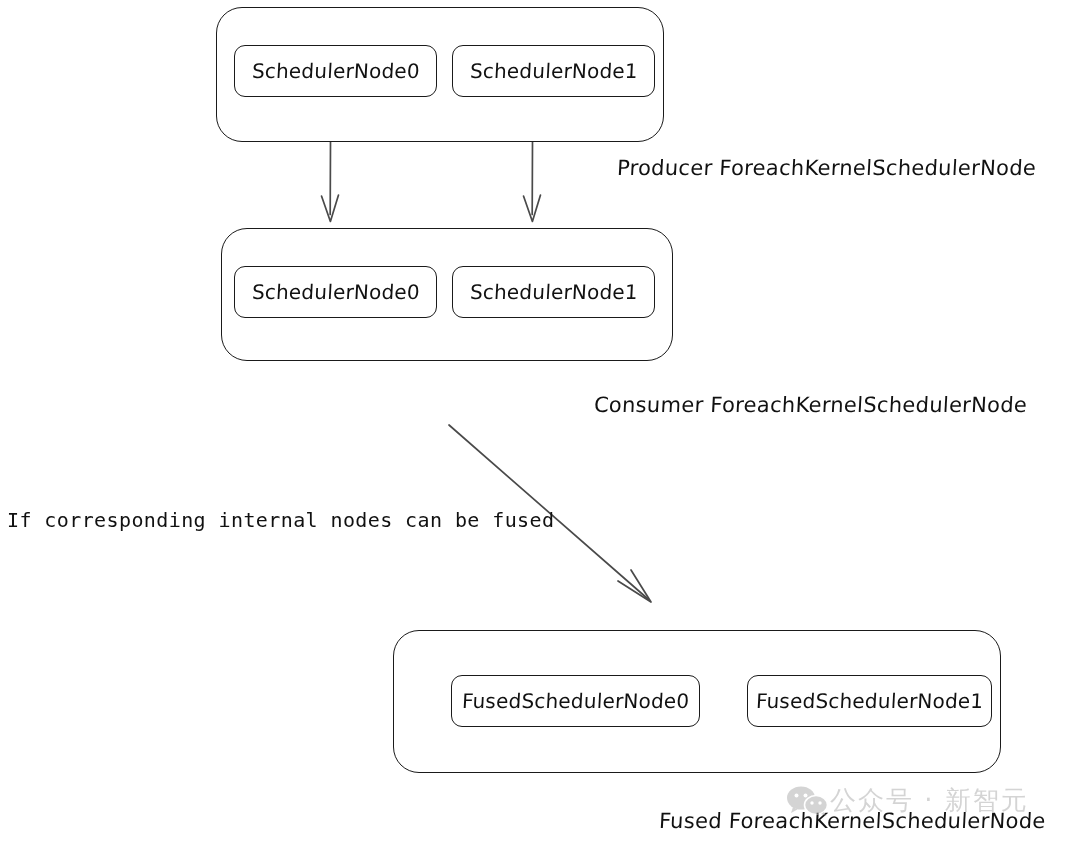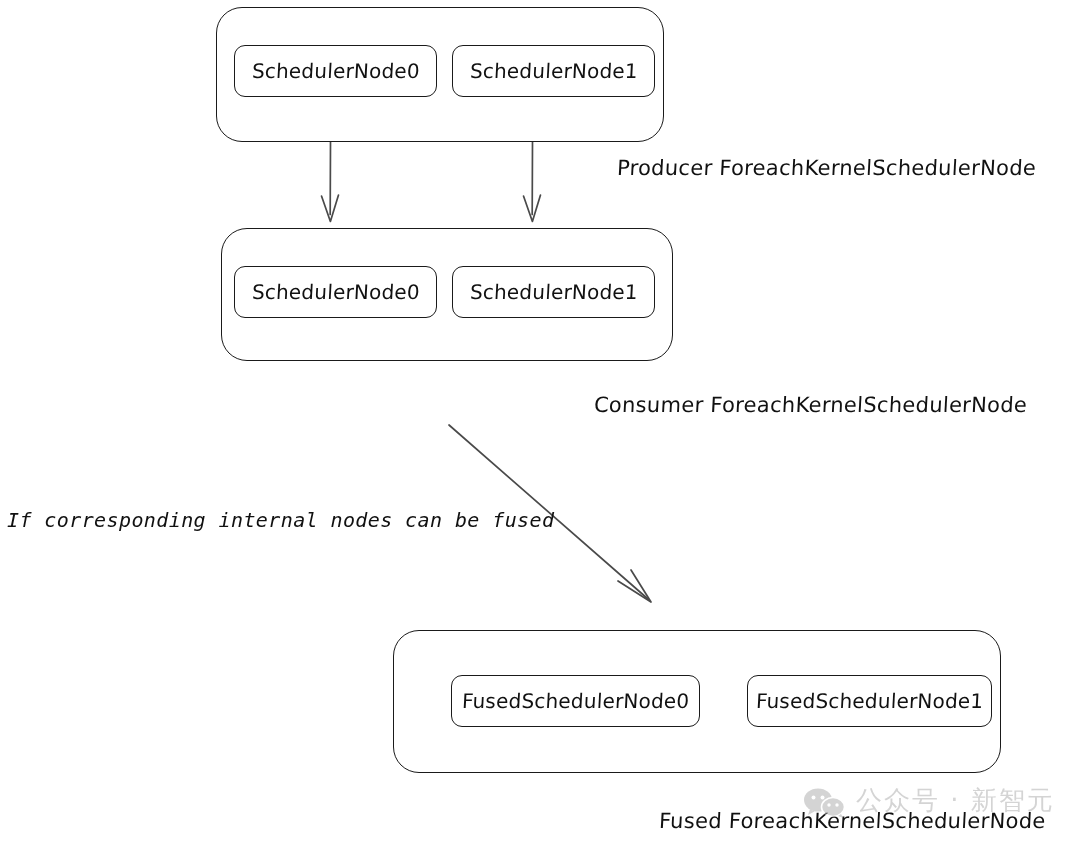--- a/index.html
+++ b/index.html
@@ -58,25 +58,24 @@
     position: absolute;
     font-family: "DejaVu Sans Mono", monospace;
     font-size: 20px;
     color: #111111;
     white-space: nowrap;
     letter-spacing: 0.4px;
   }
   
   #watermark {
     position: absolute;
-    left: 803px;
+    left: 786px;
     top: 783px;
     display: flex;
-    align-items: flex-end;
-    gap: 9px;
+    align-items: center;
     opacity: 0.42;
     pointer-events: none;
   }
   #watermark .wm-text {
     font-family: "DejaVu Sans", sans-serif;
     font-size: 26px;
     color: #9a9a9a;
     letter-spacing: 2px;
     white-space: nowrap;
   }
@@ -119,21 +118,21 @@
 <div class="node-box" style="left:234px; top:266px; width:203px; height:52px;">
   <span class="node-label">SchedulerNode0</span>
 </div>
 
 <div class="node-box" style="left:452px; top:266px; width:203px; height:52px;">
   <span class="node-label">SchedulerNode1</span>
 </div>
 
 <div class="caption" style="left:594px; top:393px;">Consumer ForeachKernelSchedulerNode</div>
 
-<div class="cond-text" style="left:7px; top:508px;font-style:italic;">If corresponding internal nodes can be fused</div>
+<div class="cond-text" style="left:7px; top:508px;">If corresponding internal nodes can be fused</div>
 
 <div class="grp-outer" style="left:393px; top:630px; width:608px; height:143px;"></div>
 
 <div class="node-box" style="left:451px; top:675px; width:249px; height:52px;">
   <span class="node-label">FusedSchedulerNode0</span>
 </div>
 
 <div class="node-box" style="left:747px; top:675px; width:245px; height:52px;">
   <span class="node-label">FusedSchedulerNode1</span>
 </div>

